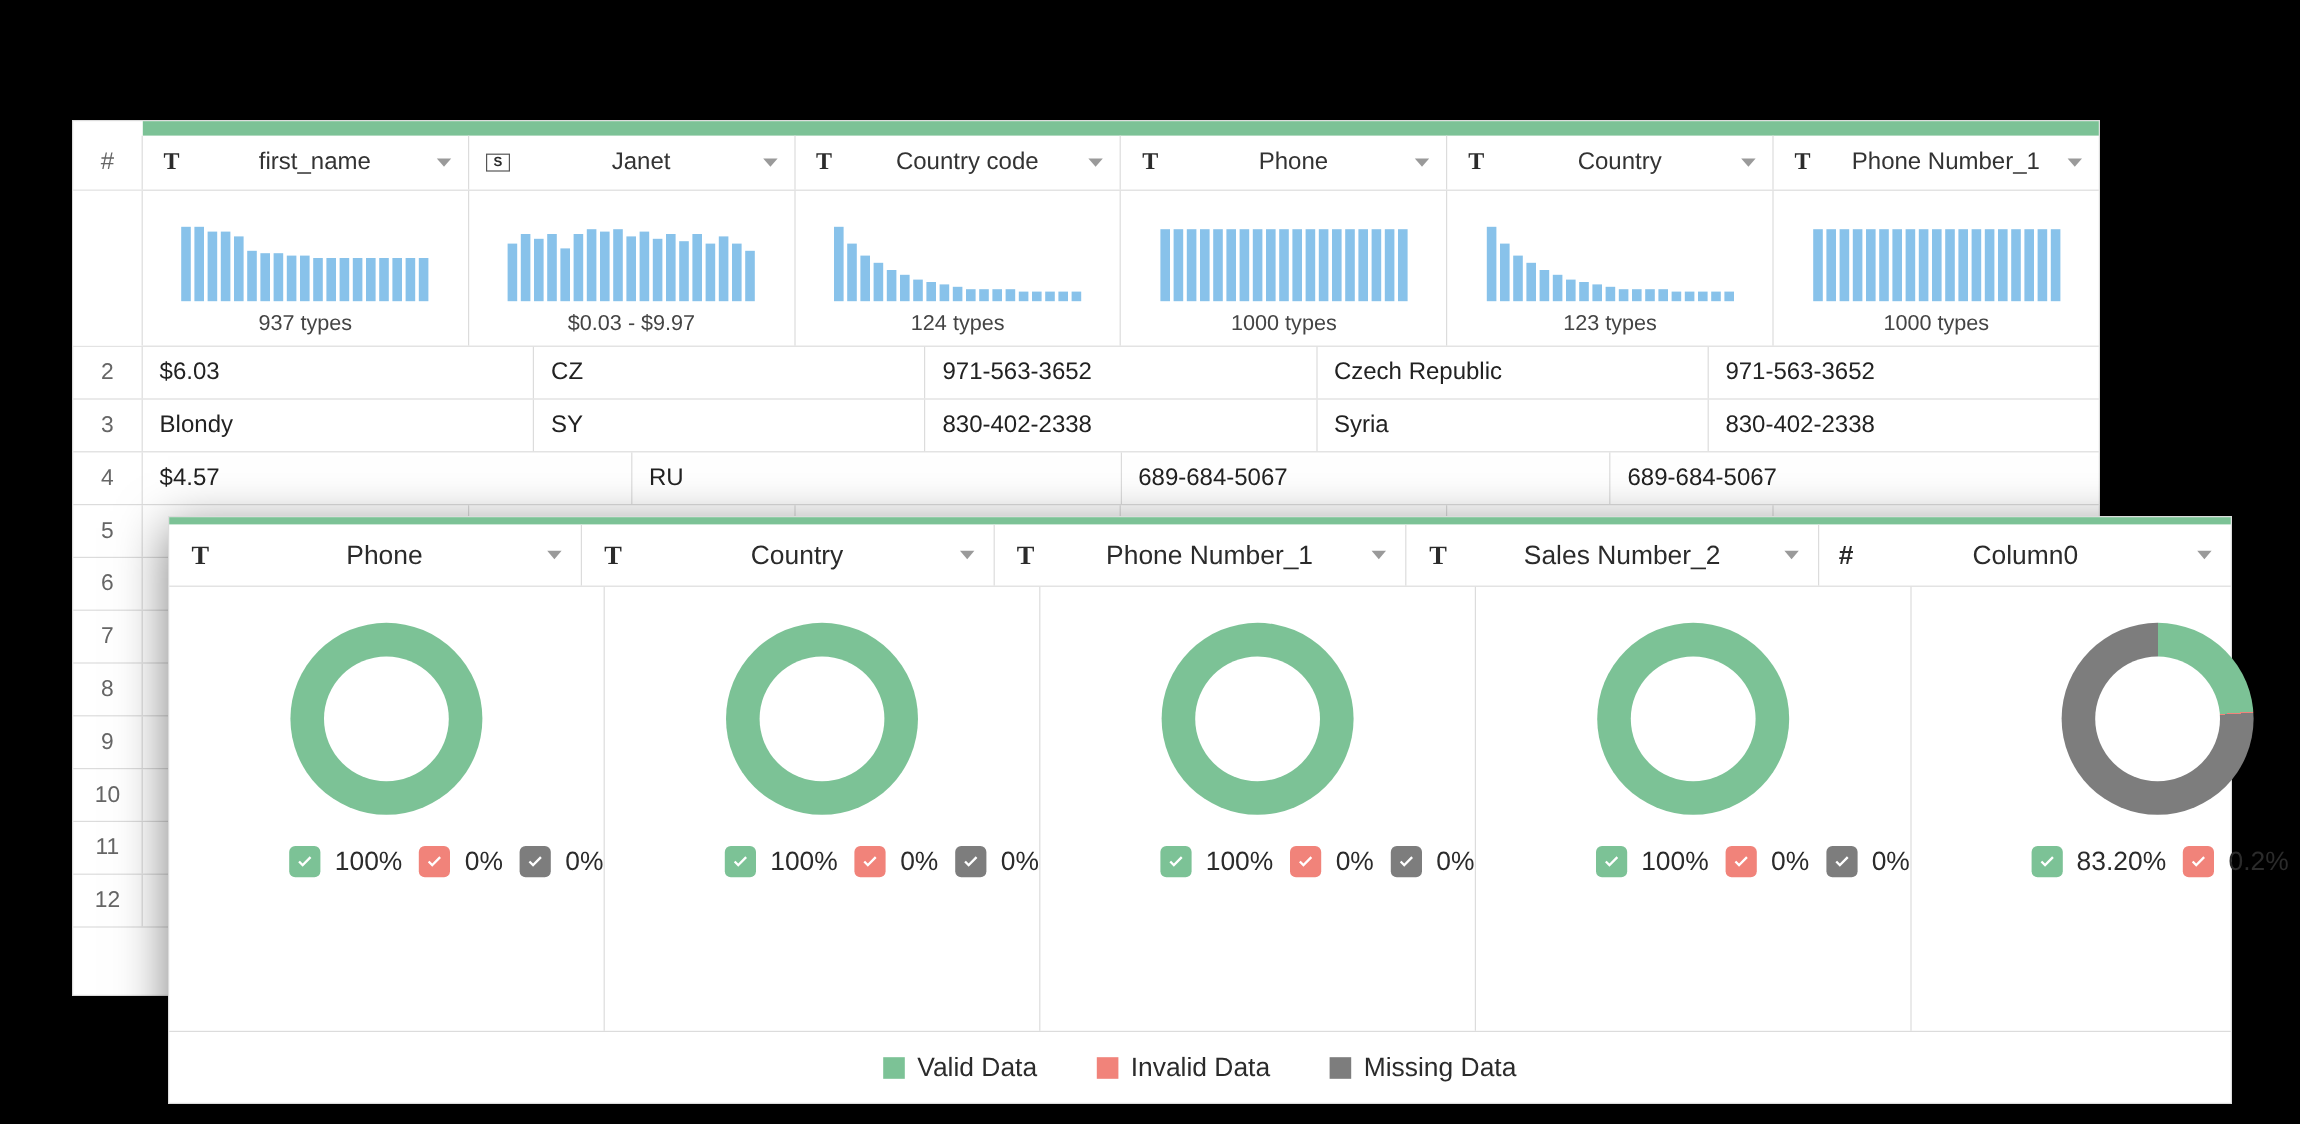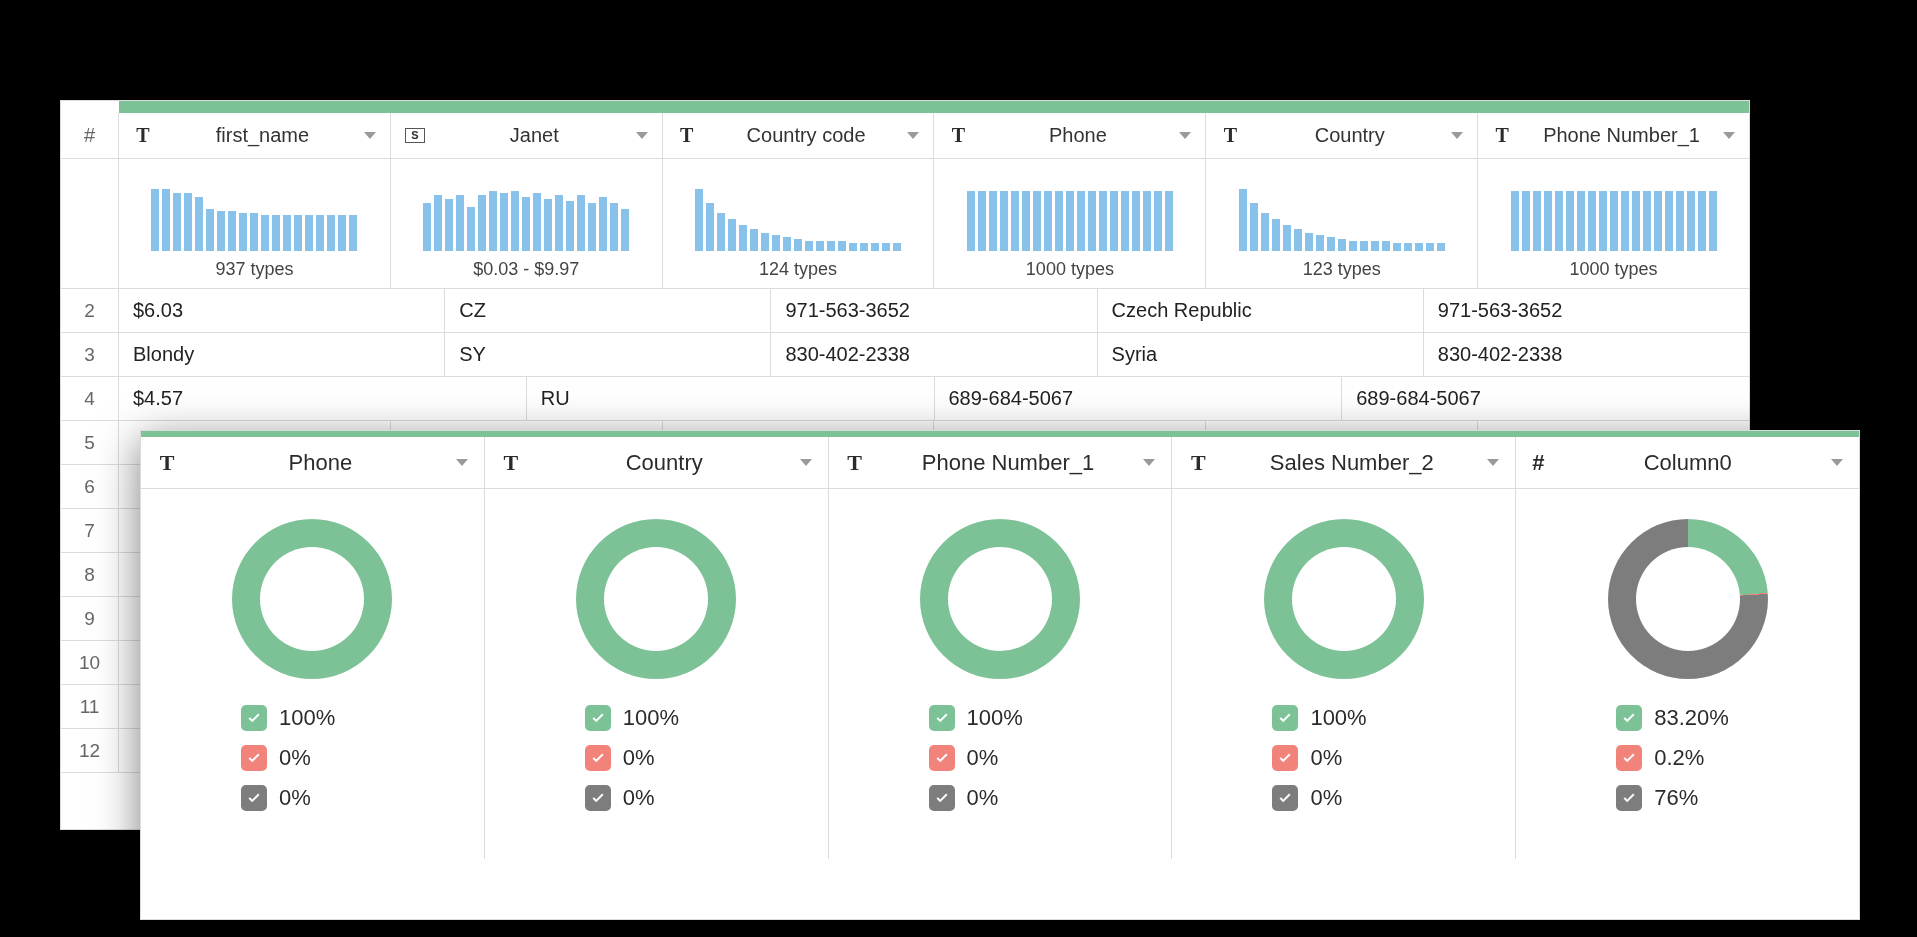--- a/index.html
+++ b/index.html
@@ -55,21 +55,21 @@
   .qcol:last-child{border-right:none;}
   .qcol .type-icon{font-size:22px;}
   .qcol .type-hash{font-size:22px;font-weight:bold;}
   .qcol-name{flex:1;text-align:center;font-size:22px;font-weight:500;}
 
   .donut-row{display:flex;height:370px;}
   .donut-cell{flex:1;border-right:1px solid var(--border);display:flex;flex-direction:column;align-items:center;padding-top:30px;}
   .donut-cell:last-child{border-right:none;}
   .donut{position:relative;width:160px;height:160px;border-radius:50%;}
   .donut::after{content:"";position:absolute;inset:28px;background:#fff;border-radius:50%;}
-  .stats{margin-top:26px;display:flex;flex-direction:column;gap:14px;align-self:flex-start;margin-left:100px;}
+  .stats{margin-top:26px;display:flex;flex-direction:row;gap:14px;align-self:flex-start;margin-left:100px;}
   .stat{display:flex;align-items:center;gap:12px;font-size:22px;}
   .chk{width:26px;height:26px;border-radius:5px;display:flex;align-items:center;justify-content:center;}
   .chk svg{width:16px;height:16px;}
   .chk.g{background:var(--green);}
   .chk.r{background:var(--red);}
   .chk.gy{background:var(--gray);}
 
   .legend-row{display:flex;justify-content:center;align-items:center;gap:50px;height:60px;border-top:1px solid var(--border);font-size:22px;}
   .legend-item{display:flex;align-items:center;gap:10px;}
   .swatch{width:18px;height:18px;}
@@ -507,15 +507,29 @@
                 <span class="chk gy">
                   <svg viewBox="0 0 16 16">
                     <path fill="#fff" d="M6.2 12.3 2.5 8.6l1.4-1.4 2.3 2.3 5.9-5.9 1.4 1.4z"></path>
                   </svg>
                 </span>
                 <span>76%</span>
               </div>
             </div>
           </div></div>
     </div>
+    <div class="legend-row">
+      <div class="legend-item">
+        <span class="swatch g"></span>
+        <span>Valid Data</span>
+      </div>
+      <div class="legend-item">
+        <span class="swatch r"></span>
+        <span>Invalid Data</span>
+      </div>
+      <div class="legend-item">
+        <span class="swatch gy"></span>
+        <span>Missing Data</span>
+      </div>
+    </div>
   </div>
 
 </div>
 
 </body></html>

